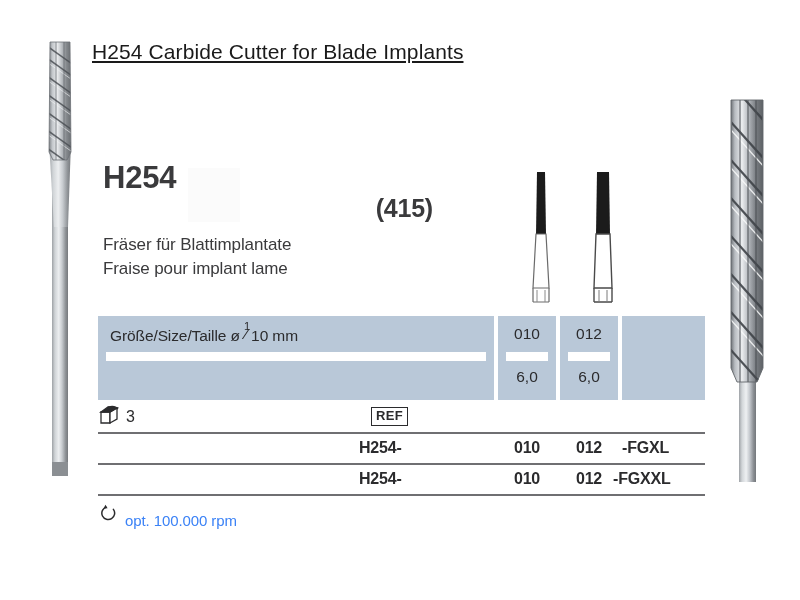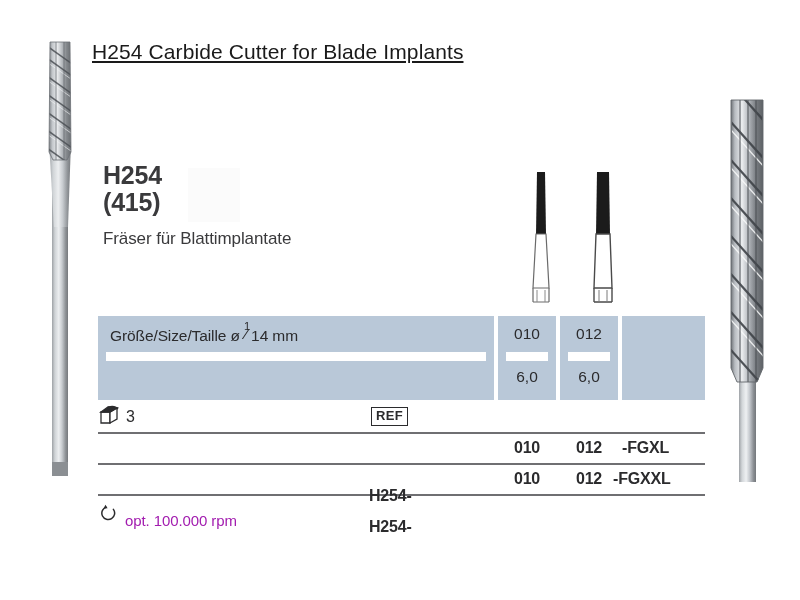--- a/index.html
+++ b/index.html
@@ -30,32 +30,33 @@
   }
 
   
   .product-block {
     position: absolute;
     left: 103px;
     top: 162px;
     width: 330px;
   }
   .product-code {
-    font-size: 25px;
+    font-size: 31px;
     font-weight: bold;
     line-height: 1.04;
     color: #3a3a3c;
     letter-spacing: -0.2px;
   }
   .product-sub {
     font-size: 25px;
     font-weight: bold;
     line-height: 1.12;
     color: #3a3a3c;
     letter-spacing: -0.2px;
+    text-align: right;
   }
   .desc-line {
     font-size: 17px;
     line-height: 1.37;
     color: #3a3a3c;
     letter-spacing: -0.1px;
   }
   .desc-list { margin-top: 11px; }
 
   .watermark {
@@ -200,38 +201,38 @@
 
   .ref-cell {
     position: absolute;
     font-size: 16px;
     font-weight: bold;
     color: #2b2b2d;
     white-space: nowrap;
     top: 7px;
     letter-spacing: -0.2px;
   }
-  .ref-prefix { left: 271px; margin-top: 48px; }
+  .ref-prefix { left: 261px; }
   .ref-s1 { left: 400px; width: 58px; text-align: center; }
   .ref-s2 { left: 462px; width: 58px; text-align: center; }
   .ref-suffix { left: 524px; }
   .ref-suffix.tight { left: 515px; }
 
   
   .rpm-row {
     position: absolute;
     left: 100px;
     top: 500px;
     display: flex;
     align-items: center;
     gap: 7px;
   }
   .rpm-text {
     font-size: 15px;
-    color: #a21caf;
+    color: #3b82f6;
     letter-spacing: -0.1px;
     margin-top: 12px;
   }
 
   
   .bur-photo {
     position: absolute;
   }
   .photo-left { left: 34px; top: 22px; }
   .photo-right { left: 716px; top: 82px; }
@@ -347,20 +348,21 @@
 
 <div class="page-title">H254 Carbide Cutter for Blade Implants</div>
 
 <div class="watermark"></div>
 
 <div class="product-block">
   <div class="product-code">H254</div>
   <div class="product-sub">(415)</div>
   <div class="desc-list">
     <div class="desc-line">Fräser für Blattimplantate</div>
+    <div class="desc-line">Fraise pour implant lame</div>
   </div>
 </div>
 
 <div class="silhouette sil-1">
   <svg width="34" height="140" viewBox="0 0 34 140">
     <path d="M13,4 L21,4 L22,66 L12,66 Z" fill="#1b1b1b"></path>
     <path d="M12,66 L22,66 L25,120 L9,120 Z" fill="none" stroke="#6a6a6a" stroke-width="1.2"></path>
     <path d="M9,120 L9,134 M25,120 L25,134 M9,134 L25,134" fill="none" stroke="#6a6a6a" stroke-width="1.2"></path>
     <path d="M13,122 L13,134 M21,122 L21,134" fill="none" stroke="#8a8a8a" stroke-width="1"></path>
   </svg>
@@ -377,21 +379,21 @@
 <div class="spec-table">
   <div class="spec-col label-col"></div>
   <div class="spec-col size-col-1"></div>
   <div class="spec-col size-col-2"></div>
   <div class="spec-col blank-col"></div>
 
   <div class="spec-gap label-gap"></div>
   <div class="spec-gap s1-gap"></div>
   <div class="spec-gap s2-gap"></div>
 
-  <div class="spec-text row1-label"><span>Größe/Size/Taille  ø </span><span class="frac"><span class="num">1</span><span class="slash">⁄</span></span><span>14 mm</span></div>
+  <div class="spec-text row1-label"><span>Größe/Size/Taille  ø </span><span class="frac"><span class="num">1</span><span class="slash">⁄</span></span><span>10 mm</span></div>
 
 
   <div class="spec-val v-r1-c1">010</div>
   <div class="spec-val v-r1-c2">012</div>
   <div class="spec-val v-r2-c1">6,0</div>
   <div class="spec-val v-r2-c2">6,0</div>
 </div>
 
 <div class="pack-row">
   <span>

